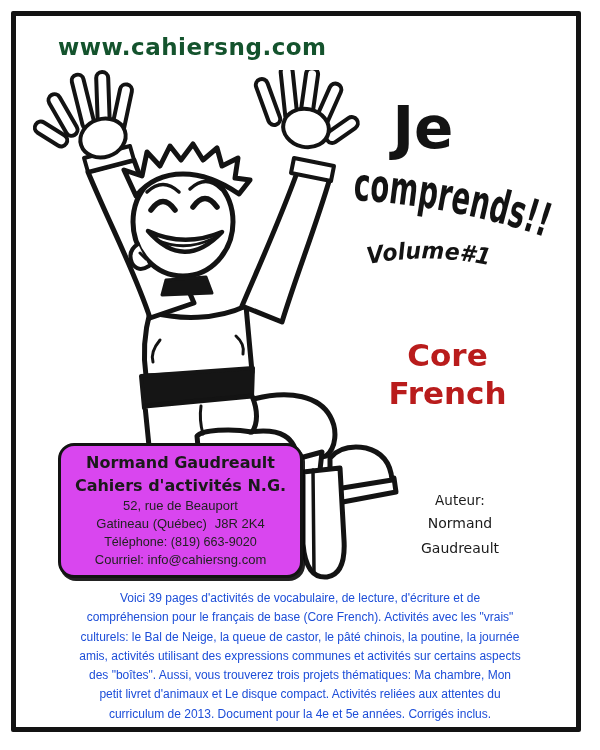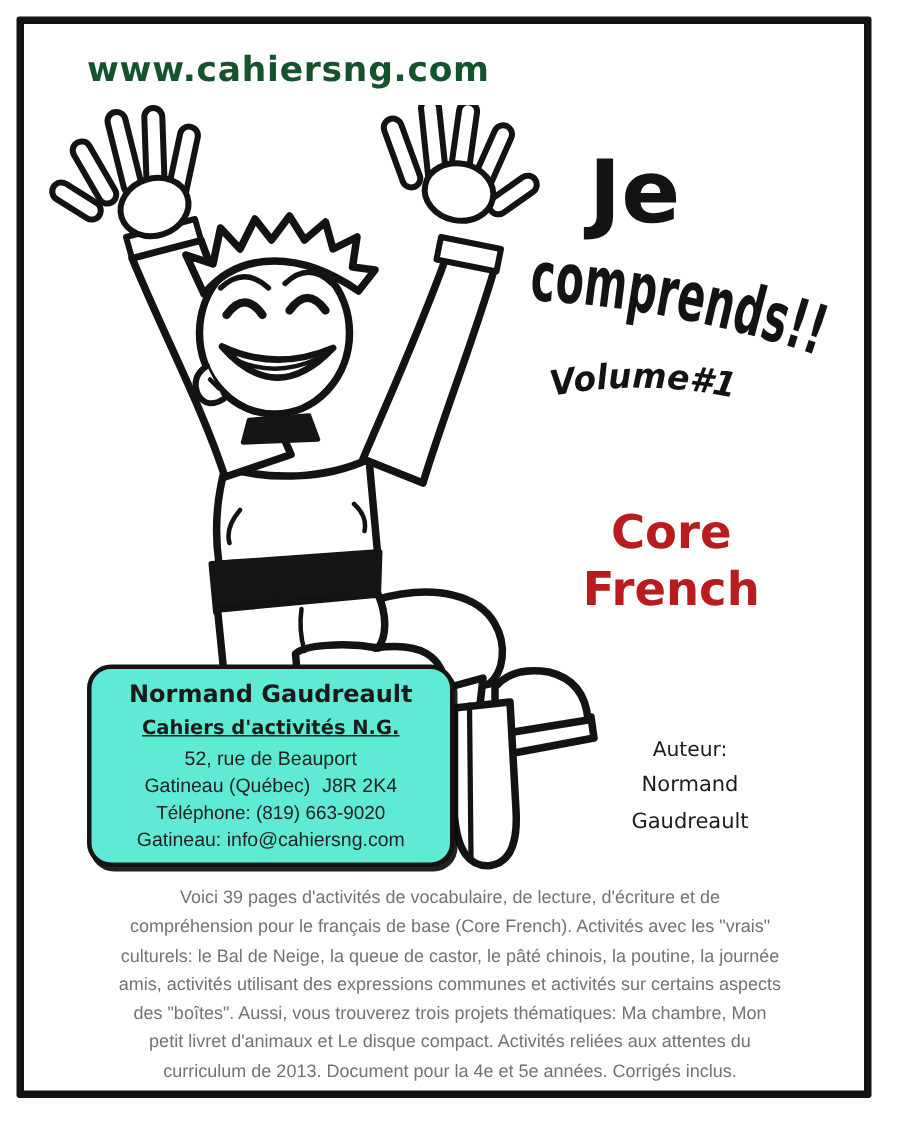--- a/index.html
+++ b/index.html
@@ -14,31 +14,31 @@
   .title-svg{position:absolute;left:345px;top:78px;width:235px;height:200px;z-index:3;}
   .title-svg text{font-family:"DejaVu Sans",sans-serif;font-weight:bold;fill:#131313;}
   .core-french{position:absolute;left:370px;top:336px;width:155px;z-index:3;
        text-align:center;font-family:"DejaVu Sans",sans-serif;font-weight:bold;
        font-size:31px;line-height:38px;color:#b91c1c;}
   .author{position:absolute;left:380px;top:492px;width:160px;z-index:3;text-align:center;
        font-family:"DejaVu Sans",sans-serif;color:#1b1b1b;}
   .author .label{font-size:13.5px;margin-bottom:3px;}
   .author .name{font-size:14px;line-height:25px;}
   .contact-box{position:absolute;left:58px;top:443px;width:245px;height:135px;z-index:2;
-       background:#5eead4;border:3px solid #131313;border-radius:16px;
+       background:#d946ef;border:3px solid #131313;border-radius:16px;
        box-shadow:2px 3px 0 rgba(10,10,10,.9);
        display:flex;flex-direction:column;justify-content:center;align-items:center;
        box-sizing:border-box;padding:4px 6px;}
   .contact-box .name{font-family:"DejaVu Sans",sans-serif;font-weight:bold;font-size:16px;line-height:22px;}
-  .contact-box .org{font-family:"DejaVu Sans",sans-serif;font-weight:bold;font-size:13px;line-height:23px;
-       text-decoration:underline;}
+  .contact-box .org{font-family:"DejaVu Sans",sans-serif;font-weight:bold;font-size:16px;line-height:23px;
+       }
   .contact-box .line{font-size:13px;line-height:18px;color:#222;}
   .city-row{display:flex;gap:8px;justify-content:center;}
   .description{position:absolute;left:30px;top:589px;width:540px;z-index:3;
-       text-align:center;font-size:12px;line-height:19.3px;color:#737373;}
+       text-align:center;font-size:12px;line-height:19.3px;color:#1d4ed8;}
   .description div{white-space:nowrap;}
 </style>
 </head>
 <body>
 
 <div class="page-border"></div>
 
 <div class="website">www.cahiersng.com</div>
 
 <svg class="illustration" viewBox="30 70 370 520" fill="none" stroke="#131313" stroke-width="5" stroke-linecap="round" stroke-linejoin="round" aria-label="jumping-happy-boy-clipart">
@@ -127,21 +127,21 @@
 <div class="contact-box">
   <div class="name">Normand Gaudreault</div>
   <div class="org">Cahiers d'activités N.G.</div>
   <div class="line">52, rue de Beauport</div>
   <div class="line city-row">
     <span>Gatineau (Québec)</span>
     <span>J8R 2K4</span>
   </div>
   <div class="line" style="font-size:12.6px">Téléphone: (819) 663-9020</div>
   <div class="line">
-    <span>Gatineau:</span>
+    <span>Courriel:</span>
     <span>info@cahiersng.com</span>
   </div>
 </div>
 
 <div class="description">
   <div>Voici 39 pages d'activités de vocabulaire, de lecture, d'écriture et de</div>
   <div>compréhension pour le français de base (Core French). Activités avec les "vrais"</div>
   <div>culturels: le Bal de Neige, la queue de castor, le pâté chinois, la poutine, la journée</div>
   <div>amis, activités utilisant des expressions communes et activités sur certains aspects</div>
   <div>des "boîtes". Aussi, vous trouverez trois projets thématiques: Ma chambre, Mon</div>

